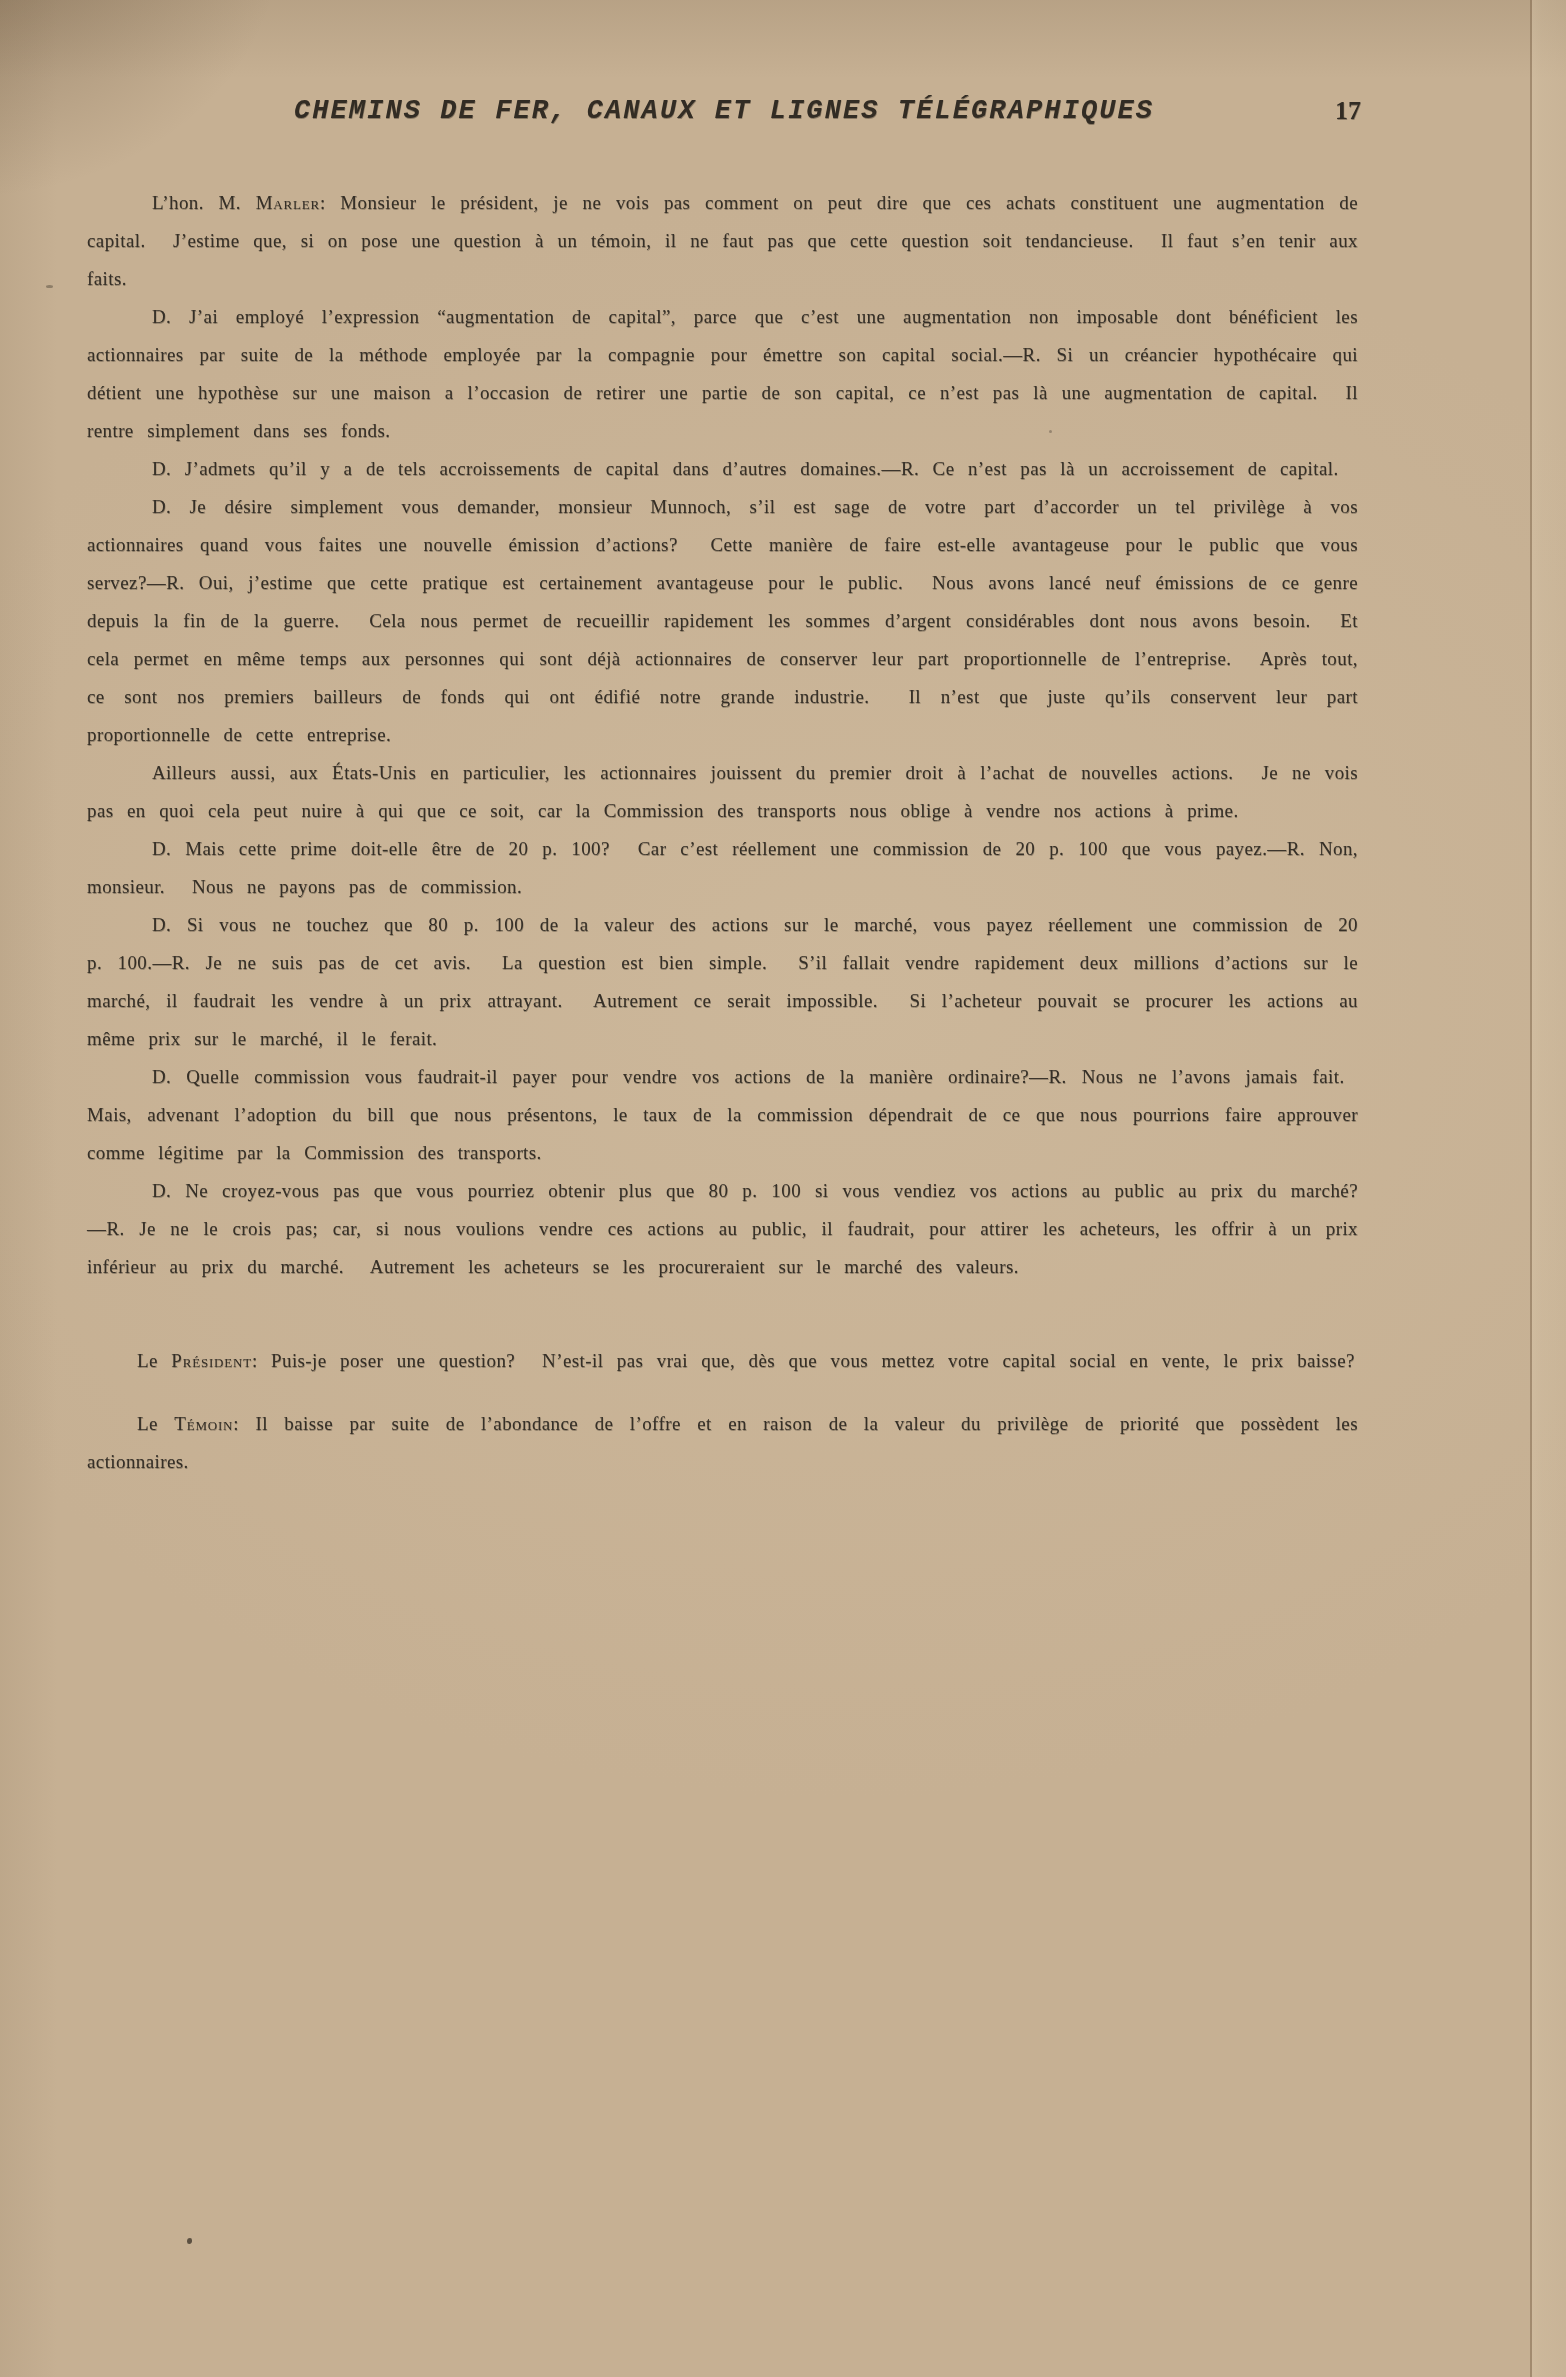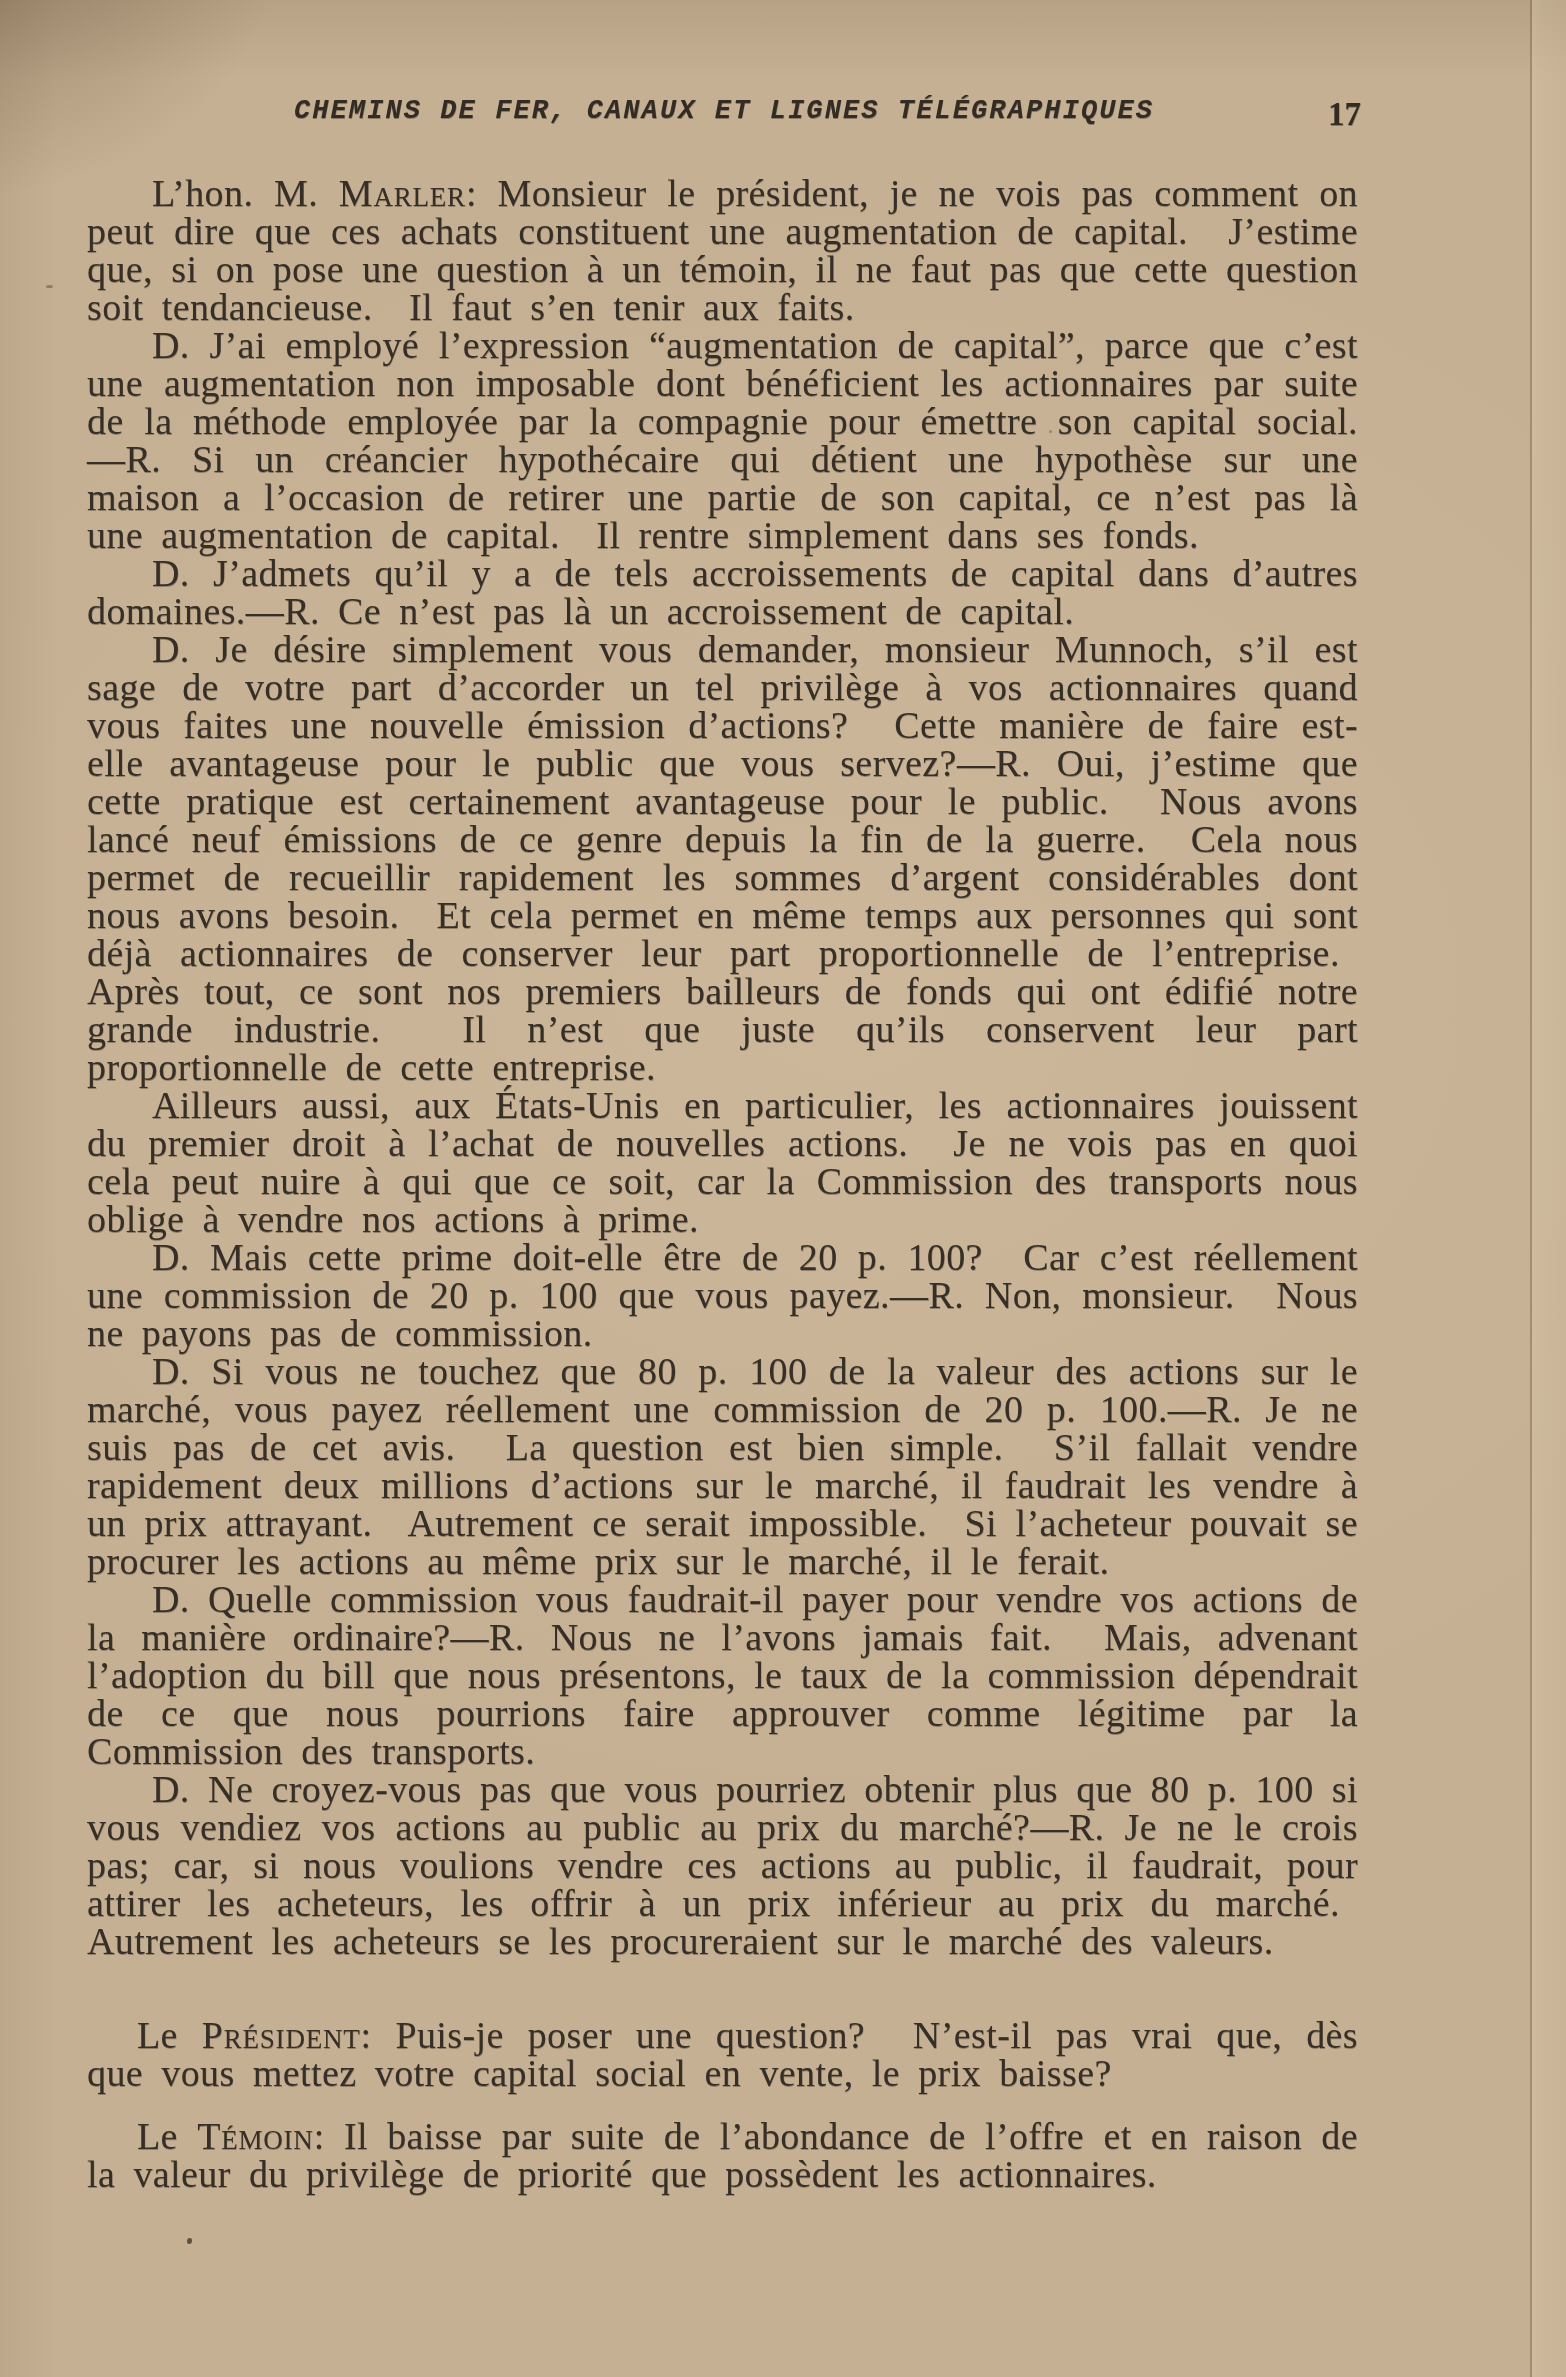--- a/index.html
+++ b/index.html
@@ -50,33 +50,33 @@
     letter-spacing: 2.1px;
     color: #322c24;
     text-shadow: 0.4px 0.6px 0.6px rgba(50,42,32,0.40);
     white-space: nowrap;
     font-family: Liberation Mono, monospace;
   }
   .page-num {
     position: absolute;
     right: 0;
     top: 0;
-    font-size: 33px;
+    font-size: 26px;
     font-weight: bold;
     font-style: normal;
     color: #322c24;
     text-shadow: 0.4px 0.6px 0.6px rgba(50,42,32,0.40);
   }
 
   .body-text {
     position: absolute;
-    top: 174px;
+    top: 184px;
     left: 87px;
     width: 1271px;
-    font-size: 38px;
+    font-size: 19px;
     line-height: 38px;
     text-align: justify;
     letter-spacing: 0.4px;
     word-spacing: 8.3px;
     text-shadow: 0.4px 0.7px 0.6px rgba(55,47,37,0.38);
   }
 
   .para {
     margin: 0;
     text-indent: 65px;

